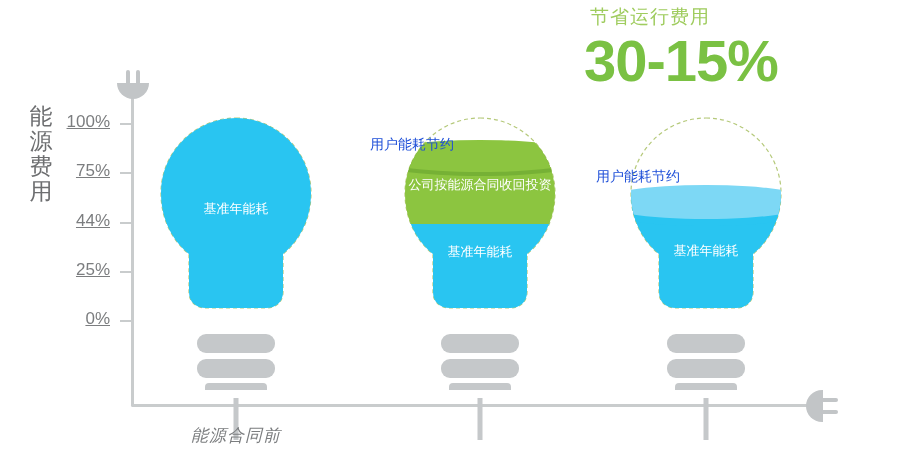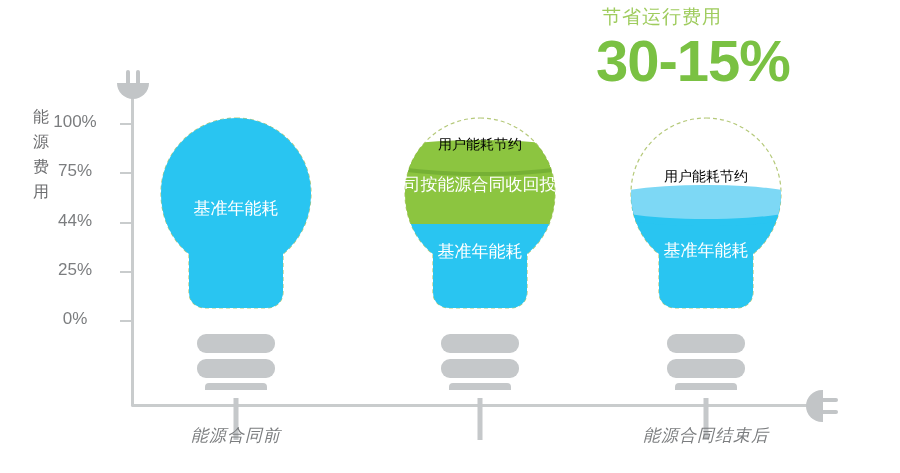--- a/index.html
+++ b/index.html
@@ -15,21 +15,21 @@
     position: relative;
     width: 900px;
     height: 473px;
     background: #ffffff;
     overflow: hidden;
   }
 
   
   .header {
     position: absolute;
-    right: 44px;
+    right: 56px;
     top: 4px;
     text-align: left;
     width: 260px;
   }
   .header-sub {
     font-size: 19px;
     color: #9fcc5e;
     letter-spacing: 1px;
     line-height: 26px;
     margin: 0 0 0 6px;
@@ -62,41 +62,42 @@
     width: 680px;
     height: 3px;
     background: #c9cccd;
     border-radius: 2px;
   }
   .axis-title {
     position: absolute;
     left: 28px;
     top: 104px;
     width: 26px;
-    font-size: 16px;
+    font-size: 23px;
     color: #6d6e70;
     line-height: 25px;
     text-align: center;
     letter-spacing: 0;
   }
   .tick {
     position: absolute;
     left: 120px;
     width: 12px;
     height: 2px;
     background: #c9cccd;
   }
   .tick-label {
     position: absolute;
     right: 790px;
     width: 70px;
-    text-align: center;
+    text-align: right;
     font-size: 17px;
     color: #7b7d7f;
     transform: translateY(-11px);
+    text-decoration: underline;
   }
 
   
   .plug-top {
     position: absolute;
     left: 117px;
     top: 70px;
     width: 32px;
     height: 30px;
   }
@@ -157,31 +158,31 @@
   }
   .bulb-svg {
     position: absolute;
     left: 0;
     top: 0;
   }
   .bulb-label {
     position: absolute;
     width: 220px;
     text-align: center;
-    font-size: 17px;
+    font-size: 13px;
     line-height: 21px;
     color: #ffffff;
     pointer-events: none;
   }
   .green-label {
     position: absolute;
     width: 220px;
-    text-align: center;
+    text-align: left;
     font-size: 14px;
-    color: #000000;
+    color: #1d4ed8;
     pointer-events: none;
   }
 
   
   .base {
     position: absolute;
     width: 220px;
     left: 0;
   }
   .base .ring {
@@ -335,16 +336,15 @@
       </g>
     </svg>
     <div class="green-label" style="top:168px;">用户能耗节约</div>
     <div class="bulb-label" style="top:240px;">基准年能耗</div>
     <div class="base" style="top:334px;">
       <div class="ring r1"></div>
       <div class="ring r2"></div>
       <div class="tip-top"></div>
       <div class="stem"></div>
     </div>
-    <div class="x-label">能源合同结束后</div>
   </div>
 
 </div>
 
 </body></html>

